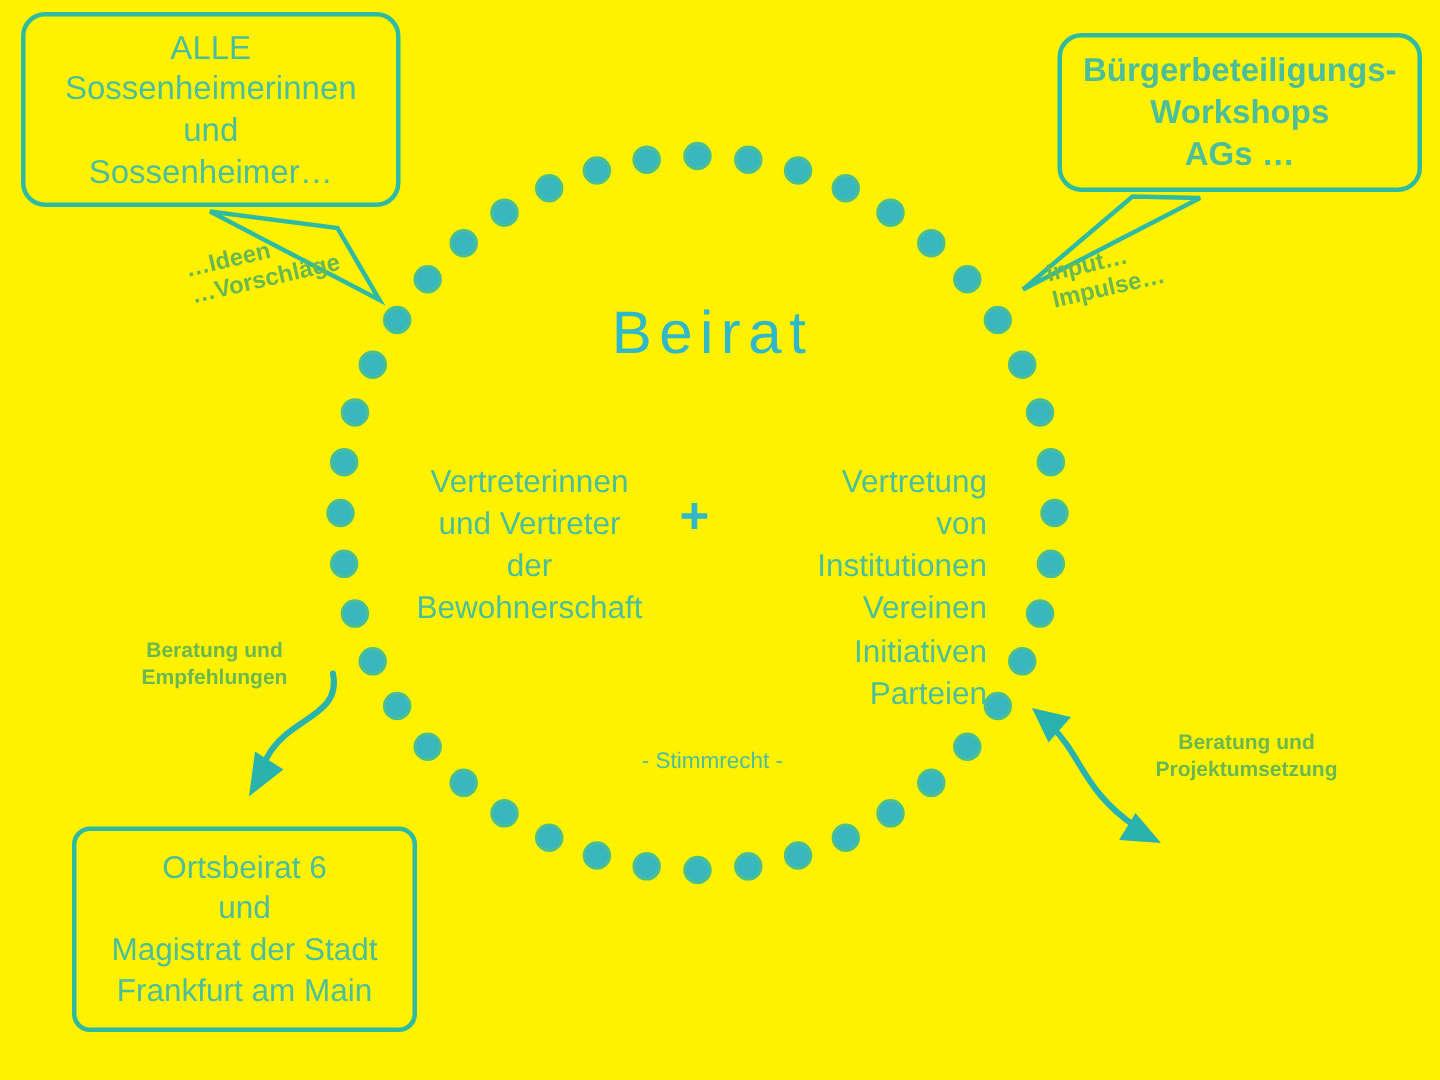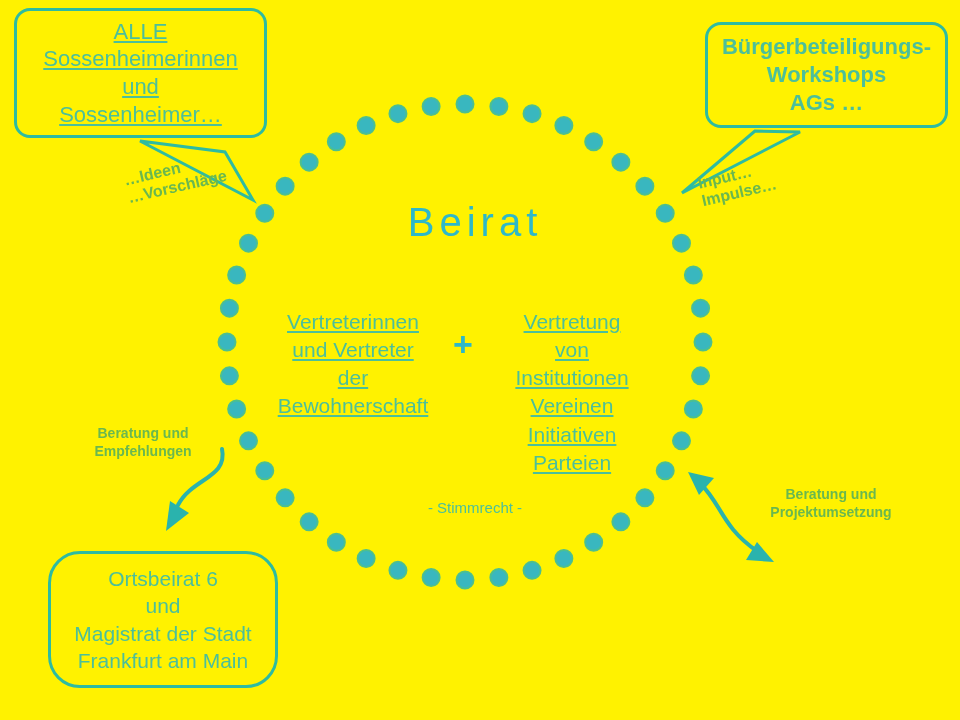--- a/index.html
+++ b/index.html
@@ -38,35 +38,34 @@
     display: flex;
     align-items: center;
     justify-content: center;
     padding: 6px 10px;
     white-space: pre-line;
   }
   #bubble-citizens {
     left: 14px;  top: 8px;
     width: 253px; height: 130px;
     font-size: 22px;
-    text-decoration: underline;
   }
   #bubble-workshops {
     left: 705px; top: 22px;
     width: 243px; height: 106px;
     font-size: 22px;
     font-weight: bold;
   }
 
   
   .actor-box {
     position: absolute;
     box-sizing: border-box;
     border: 3px solid #2ebba1;
-    border-radius: 32px;
+    border-radius: 12px;
     color: #4cbf9a;
     text-align: center;
     line-height: 1.3;
     display: flex;
     align-items: center;
     justify-content: center;
     padding: 6px 10px;
     white-space: pre-line;
     background: transparent;
   }
@@ -125,24 +124,23 @@
     font-weight: normal;
     letter-spacing: 5px;
   }
   .centre-col {
     position: absolute;
     color: #4cbf9a;
     font-size: 21px;
     line-height: 1.34;
     text-align: center;
     white-space: pre-line;
-    text-decoration: underline;
   }
   #col-left  { left: 262px; top: 308px; width: 182px; }
-  #col-right { left: 486px; top: 308px; width: 172px; }
+  #col-right { left: 486px; top: 308px; width: 172px; text-align: right; }
   #plus-sign {
     position: absolute;
     left: 443px; top: 327px;
     width: 40px;
     text-align: center;
     color: #2eb8c9;
     font-size: 34px;
     font-weight: bold;
     line-height: 1;
   }

